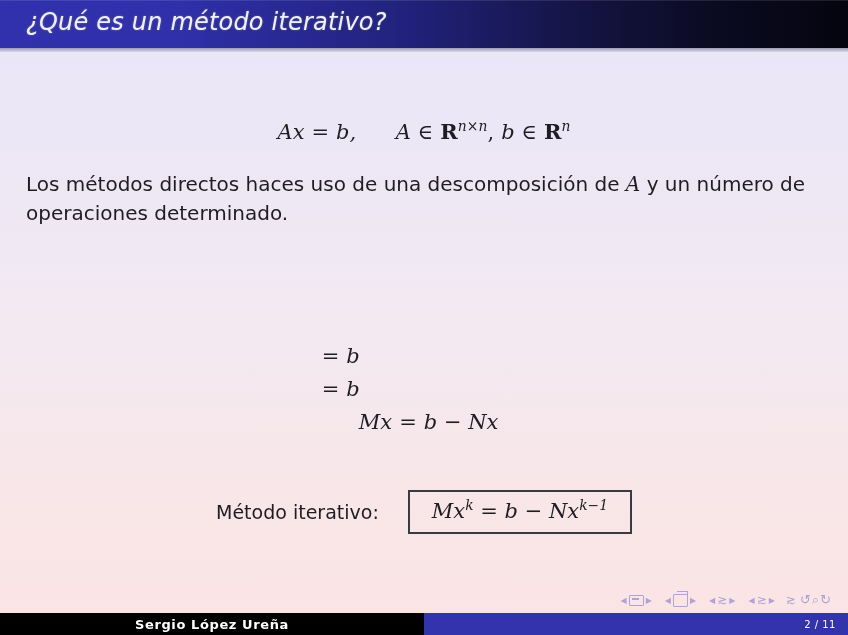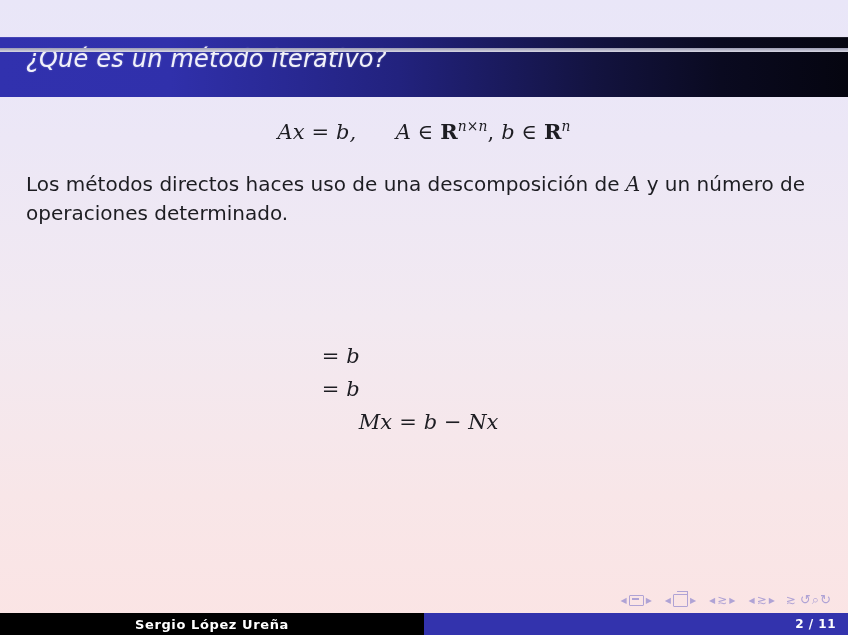--- a/index.html
+++ b/index.html
@@ -19,23 +19,22 @@
     height: 635px;
     background: linear-gradient(to bottom, #e9e6f8 0%, #ece7f6 22%, #f2e9f1 50%, #f8e6e8 78%, #fbe4e4 100%);
     overflow: hidden;
   }
 
   
   .headerbar {
     position: absolute;
     left: 0; top: 0;
     width: 848px;
-    height: 60px;
+    height: 48px;
     background: linear-gradient(to right, #3131ae 0%, #3030ab 20%, #22227e 47%, #131340 70%, #0a0a20 85%, #050510 100%);
-    margin-top: 37px;
   }
   .headerbar::after {
     content: "";
     position: absolute;
     left: 0; right: 0; top: 0;
     height: 1px;
     background: rgba(255,255,255,0.10);
   }
   .frametitle {
     position: absolute;
@@ -252,22 +251,22 @@
     background: #3333ad;
     display: flex;
     align-items: center;
     justify-content: flex-end;
     padding-right: 12px;
     box-sizing: border-box;
   }
   .footer-page {
     color: #ffffff;
     font-family: "DejaVu Sans", sans-serif;
-    font-size: 12px;
-    font-weight: bold;
+    font-size: 10px;
+    font-weight: normal;
     letter-spacing: 0.5px;
   }
 </style>
 </head>
 <body>
 
 <div class="slide">
 
   <div class="headerbar">
     <div class="frametitle">¿Qué es un método iterativo?</div>
@@ -297,20 +296,24 @@
         <span class="align-rel">=</span>
         <span class="align-rhs it">b</span>
       </div>
       <div class="align-row">
         <span class="align-lhs it">Mx</span>
         <span class="align-rel">=</span>
         <span class="align-rhs it">b − Nx</span>
       </div>
     </div>
 
+    <div class="result-row">
+      <span class="result-label">Método iterativo:</span>
+      <span class="result-box"><span class="it">Mx</span><sup class="sm it">k</sup><span> = </span><span class="it">b − Nx</span><sup class="sm it">k−1</sup></span>
+    </div>
 
   </div>
 
   <div class="navsyms">
     <span class="navgroup">
       <span class="arr">◀</span>
       <span class="navbox"></span>
       <span class="arr">▶</span>
     </span>
     <span class="navgroup">

